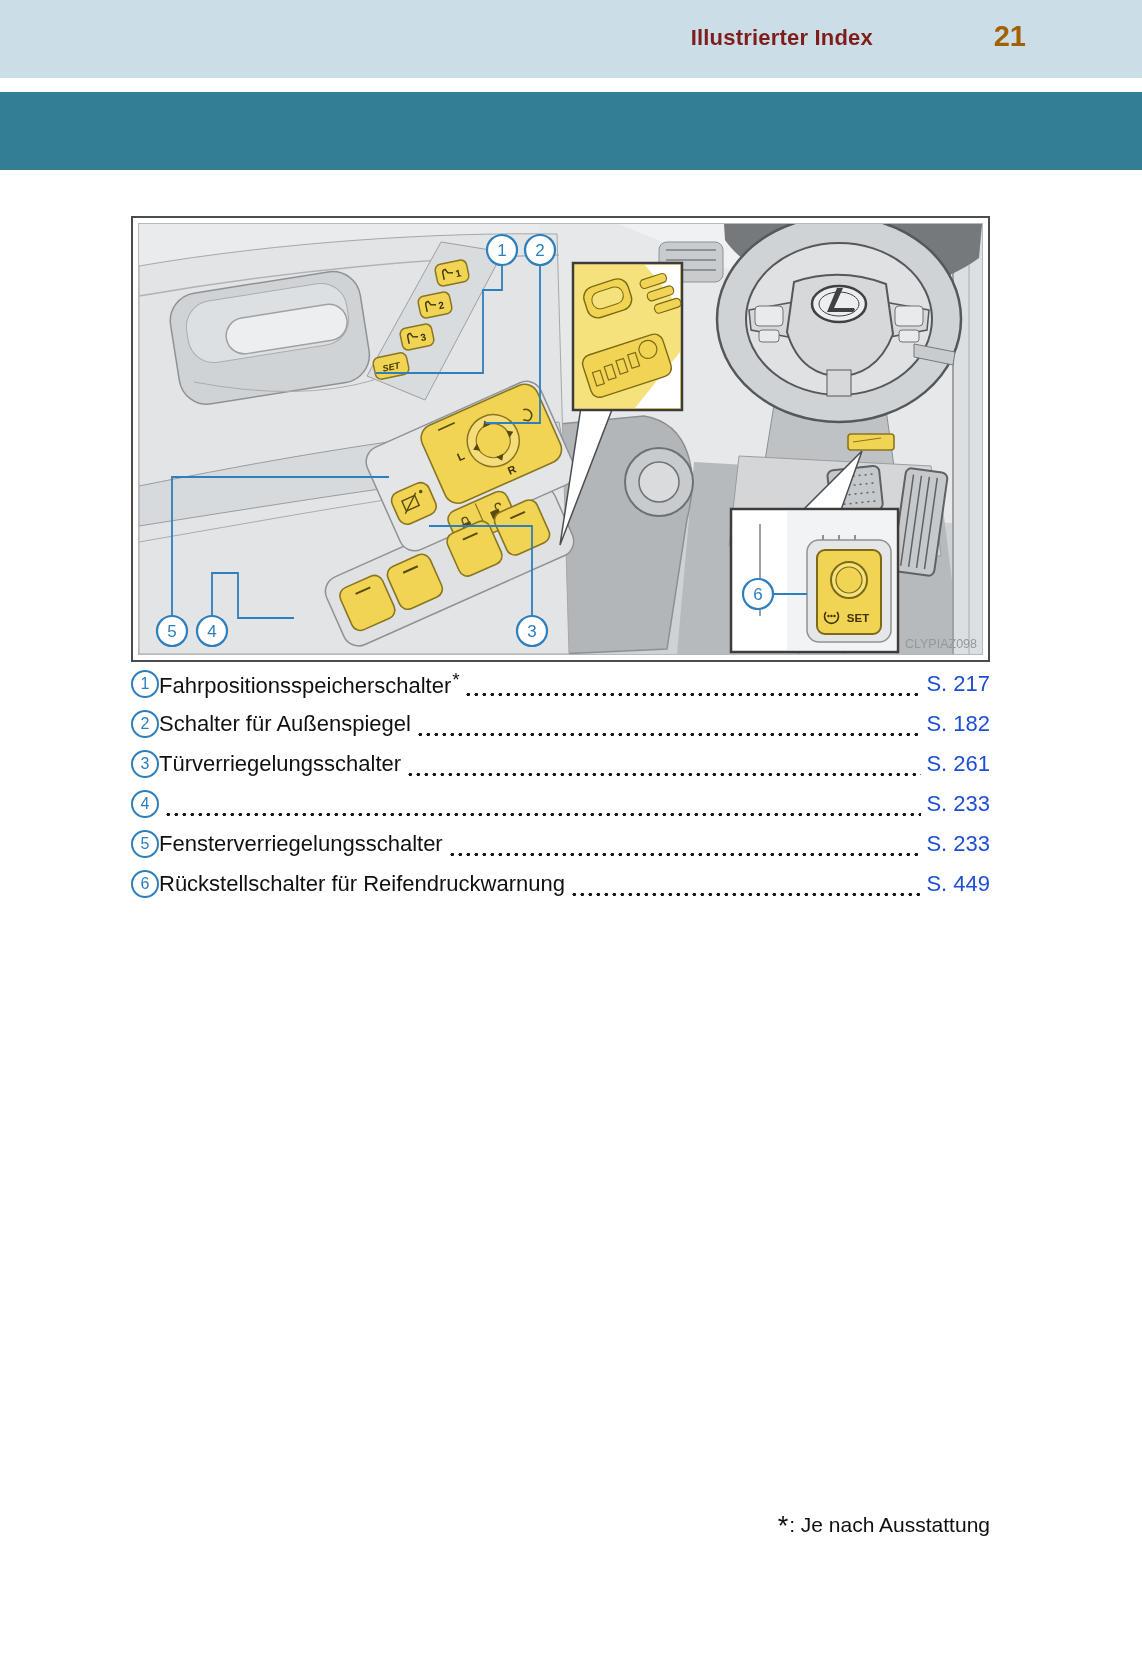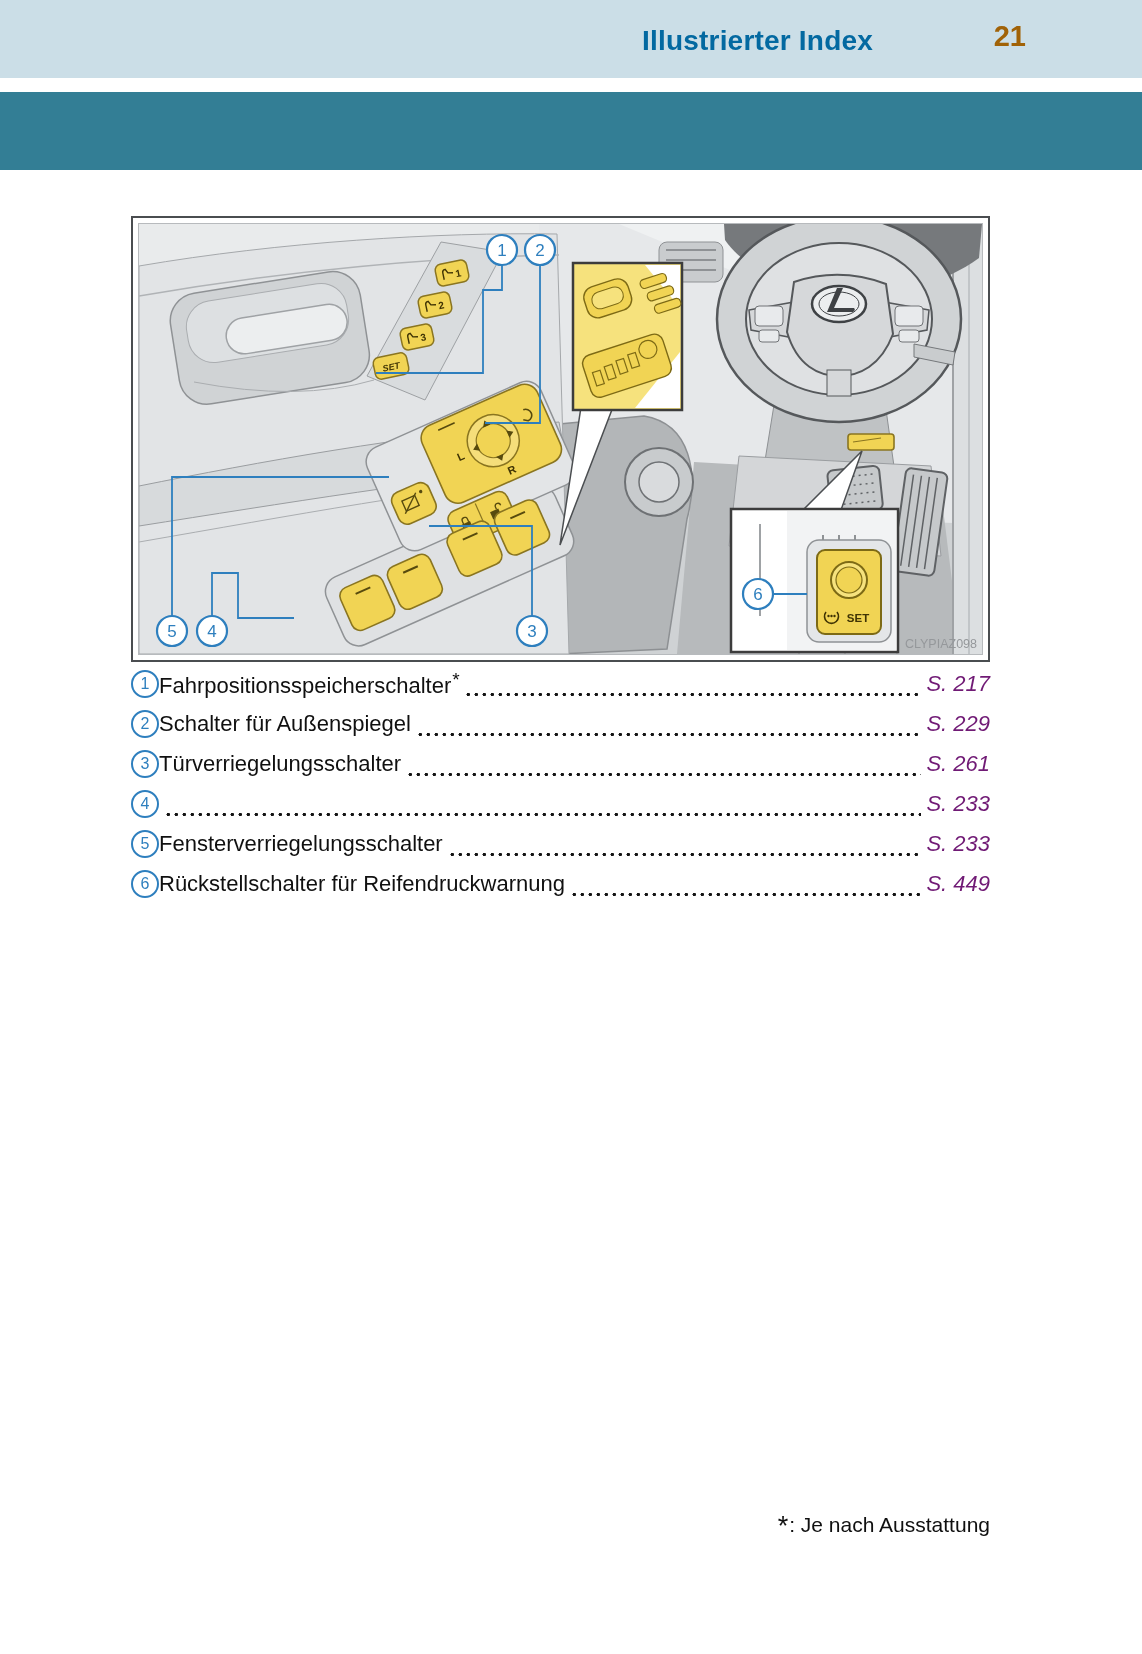--- a/index.html
+++ b/index.html
@@ -1,37 +1,37 @@
 <!DOCTYPE html>
 <html><head>
 <meta charset="utf-8">
 <style>
   html,body{margin:0;padding:0;background:#ffffff;}
   body{width:1142px;height:1654px;position:relative;overflow:hidden;
        font-family:"Liberation Sans", sans-serif;color:#111;}
   
   .band-light{position:absolute;left:0;top:0;width:1142px;height:78px;background:#cbdee7;}
-  .head-title{position:absolute;right:269px;top:25px;font-size:28px;font-weight:700;color:#0369a1;letter-spacing:.2px;}
+  .head-title{position:absolute;right:269px;top:25px;font-size:22px;font-weight:700;color:#7f1d1d;letter-spacing:.2px;}
   .head-page{position:absolute;right:116px;top:20px;font-size:29px;font-weight:700;color:#a16207;}
   .band-teal{position:absolute;left:0;top:92px;width:1142px;height:78px;background:#337e95;}
   
   .figure{position:absolute;left:131px;top:216px;width:859px;height:446px;
           box-sizing:border-box;border:2px solid #4a4d50;background:#ffffff;padding:6px;}
   .canvas{width:843px;height:430px;background:#e9ebec;outline:1px solid #b7babd;}
   
   .index{position:absolute;left:131px;top:664px;width:859px;}
   .row{height:40px;display:flex;align-items:center;}
   .cnum{flex:0 0 auto;width:24px;height:24px;border:2px solid #2e7fbe;border-radius:50%;
         color:#2e7fbe;font-size:16px;line-height:24px;text-align:center;}
   .lbl{font-size:22px;color:#101010;white-space:nowrap;}
   .lbl sup{font-size:19px;position:relative;top:1px;left:1px;}
   .dots{flex:1 1 auto;align-self:flex-end;height:5px;margin:0 5px 7px 7px;
         background-image:radial-gradient(circle at 2.2px 2.5px,#141414 1.55px,transparent 1.9px);
         background-size:8px 5px;background-repeat:repeat-x;}
-  .pref{flex:0 0 auto;font-size:22px;color:#701a75;white-space:nowrap;font-style:italic;}
+  .pref{flex:0 0 auto;font-size:22px;color:#1d4ed8;white-space:nowrap;}
   
   .footnote{position:absolute;right:152px;top:1508px;font-size:21px;color:#101010;white-space:nowrap;}
   .footnote .star{font-size:27px;position:relative;top:3px;margin-right:1px;}
   svg text{font-family:"Liberation Sans", sans-serif;}
 </style>
 </head>
 <body>
 
 <div class="band-light">
   <div class="head-title">Illustrierter Index</div>
@@ -269,21 +269,21 @@
   <div class="row">
     <span class="cnum">1</span>
     <span class="lbl"><span>Fahrpositionsspeicherschalter</span><sup>*</sup></span>
     <span class="dots"></span>
     <span class="pref">S. 217</span>
   </div>
   <div class="row">
     <span class="cnum">2</span>
     <span class="lbl">Schalter für Außenspiegel</span>
     <span class="dots"></span>
-    <span class="pref">S. 229</span>
+    <span class="pref">S. 182</span>
   </div>
   <div class="row">
     <span class="cnum">3</span>
     <span class="lbl">Türverriegelungsschalter</span>
     <span class="dots"></span>
     <span class="pref">S. 261</span>
   </div>
   <div class="row">
     <span class="cnum">4</span>
     <span class="dots"></span>

